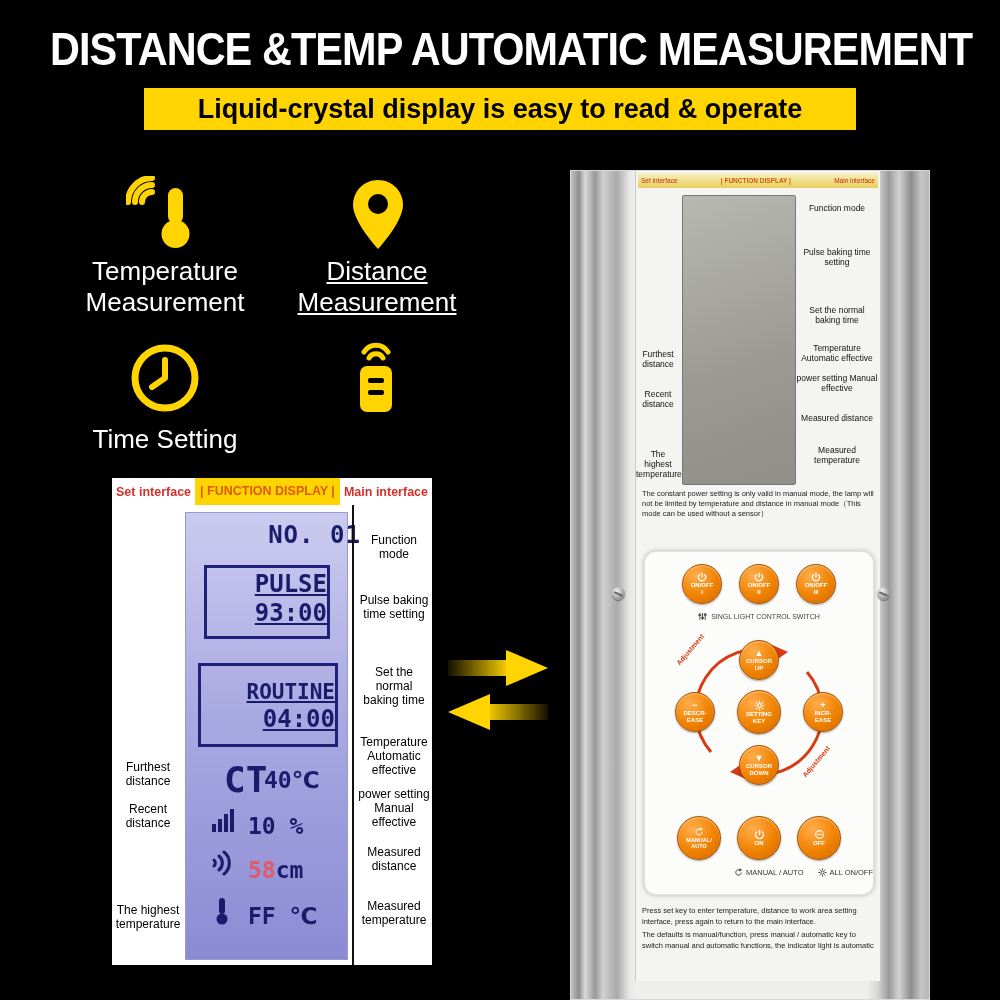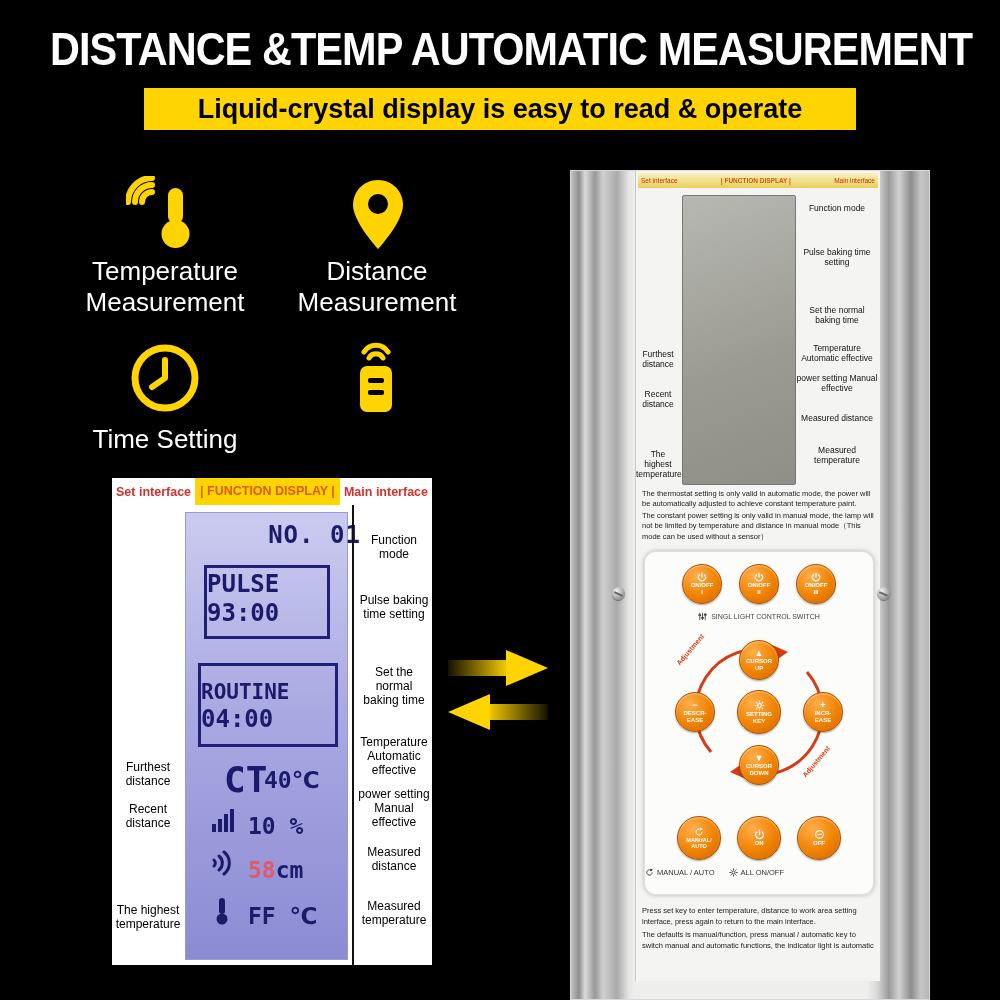--- a/index.html
+++ b/index.html
@@ -19,21 +19,21 @@
   
   .lcd-panel{position:absolute;left:112px;top:478px;width:320px;height:487px;background:#fff;}
   .lcd-header{display:flex;height:27px;font-size:12.5px;font-weight:bold;align-items:center;}
   .lcd-header .hl{color:#d2322d;padding:0 4px;}
   .lcd-header .hc{background:#ffd400;color:#e05a00;flex:1;text-align:center;height:27px;line-height:27px;}
   .lcd-screen{position:absolute;left:73px;top:34px;width:163px;height:448px;
     background:linear-gradient(180deg,#cbcbf0 0%,#a9a9e2 45%,#8b8bd4 100%);
     border:1px solid #9a9ace;box-sizing:border-box;
     font-family:"DejaVu Sans Mono","DejaVu Sans",monospace;color:#1b1b6b;font-weight:bold;}
   .lcd-no{position:absolute;top:8px;width:100%;text-align:center;font-size:24px;letter-spacing:1px;padding-left:48px;}
-  .lcd-box{position:absolute;border:3px solid #20207a;text-align:left;}
+  .lcd-box{position:absolute;border:3px solid #20207a;text-align:right;text-decoration:underline;}
   .lcd-box div{line-height:1.2;}
   .box-pulse{left:18px;top:52px;width:120px;height:66px;font-size:24px;padding-top:2px;}
   .box-routine{left:12px;top:150px;width:134px;height:64px;font-size:21px;padding-top:14px;}
   .box-routine .tm{font-size:24px;}
   .lcd-row{position:absolute;left:0;width:100%;height:30px;}
   .lcd-row .val{position:absolute;left:62px;font-size:23px;top:8px;text-align:center;}
   .lcd-ct .ct{position:absolute;left:38px;font-size:36px;top:0;}
   .lcd-ct .val{left:78px;}
   .red58{color:#e05a6a;}
   .lcd-vline{position:absolute;left:240px;top:27px;height:460px;width:2px;background:#111;}
@@ -77,21 +77,21 @@
   .obtn .t2{font-size:5.5px;line-height:1.1;}
   .obtn .sym{font-size:9px;line-height:1;}
   .swbtn{width:40px;height:40px;top:12px;}
   .dbtn{width:40px;height:40px;}
   .setbtn{width:44px;height:44px;}
   .botbtn{width:44px;height:44px;top:264px;}
   .card-cap{position:absolute;top:60px;left:0;width:100%;text-align:center;font-size:7px;color:#444;
     display:flex;align-items:center;justify-content:center;gap:4px;}
   .adj{position:absolute;font-size:7px;font-weight:bold;color:#d63b14;transform:rotate(-50deg);}
   .bot-cap{position:absolute;top:316px;left:0;width:100%;display:flex;align-items:center;
-    justify-content:flex-start;gap:14px;font-size:7.5px;color:#333;}
+    justify-content:flex-end;gap:14px;font-size:7.5px;color:#333;}
   .bot-cap span{display:flex;align-items:center;gap:3px;}
 
   .screw{position:absolute;width:13px;height:13px;border-radius:50%;
     background:radial-gradient(circle at 35% 30%,#f2f2f2,#a8a8a8 55%,#707070);
     box-shadow:0 1px 1px rgba(0,0,0,.4);}
   .screw::after{content:"";position:absolute;left:2px;right:2px;top:5.5px;height:1.5px;background:#666;
     transform:rotate(25deg);}
 </style>
 </head>
 <body>
@@ -109,21 +109,21 @@
     </g>
     <rect x="42" y="12" width="15" height="36" rx="7.5" fill="#ffd400"></rect>
     <circle cx="49.5" cy="58" r="14" fill="#ffd400"></circle>
   </svg>
   <div class="feat-label" style="left:55px;top:256px;">Temperature Measurement</div>
 
   <svg class="abs" style="left:340px;top:176px;" width="76" height="78" viewBox="0 0 76 78">
     <path d="M38 4 C24 4 13 15 13 29 c0 17 25 44 25 44 s25 -27 25 -44 C63 15 52 4 38 4 z" fill="#ffd400"></path>
     <circle cx="38" cy="28" r="10" fill="#000"></circle>
   </svg>
-  <div class="feat-label" style="left:267px;top:256px;">Distance Measurement</div>
+  <div class="feat-label" style="left:267px;top:256px;text-decoration:underline;">Distance Measurement</div>
 
   <svg class="abs" style="left:127px;top:340px;" width="76" height="76" viewBox="0 0 76 76">
     <circle cx="38" cy="38" r="30" fill="none" stroke="#ffd400" stroke-width="7"></circle>
     <path d="M38 20 v18 l-13 9" fill="none" stroke="#ffd400" stroke-width="6" stroke-linecap="round" stroke-linejoin="round"></path>
   </svg>
   <div class="feat-label" style="left:55px;top:424px;">Time Setting</div>
 
   <svg class="abs" style="left:338px;top:336px;" width="76" height="80" viewBox="0 0 76 80">
     <g fill="none" stroke="#ffd400" stroke-width="5" stroke-linecap="round">
       <path d="M26 16 a14 14 0 0 1 24 0"></path>
@@ -238,21 +238,20 @@
 
       <span class="pr" style="top:32px;">Function mode</span>
       <span class="pr" style="top:76px;">Pulse baking time setting</span>
       <span class="pr" style="top:134px;">Set the normal baking time</span>
       <span class="pr" style="top:172px;">Temperature Automatic effective</span>
       <span class="pr" style="top:202px;">power setting Manual effective</span>
       <span class="pr" style="top:242px;">Measured distance</span>
       <span class="pr" style="top:274px;">Measured temperature</span>
 
       <div class="p-notes">
-        <div>The thermostat setting is only valid in automatic mode, the power will be automatically adjusted to achieve constant temperature paint.</div>
         <div>The constant power setting is only valid in manual mode, the lamp will not be limited by temperature and distance in manual mode（This mode can be used without a sensor）</div>
       </div>
 
       <div class="card">
 
         <div class="obtn swbtn" style="left:37px;">
           <svg width="10" height="10" viewBox="0 0 20 20">
             <path d="M10 2 v8" stroke="#fff" stroke-width="2.5" fill="none" stroke-linecap="round"></path>
             <path d="M5 5.5 a7 7 0 1 0 10 0" stroke="#fff" stroke-width="2.5" fill="none" stroke-linecap="round"></path>
           </svg>

